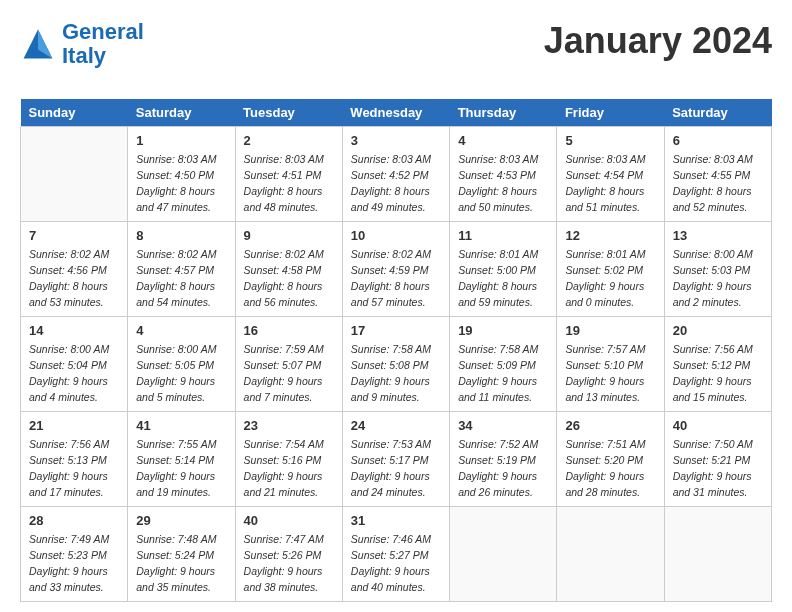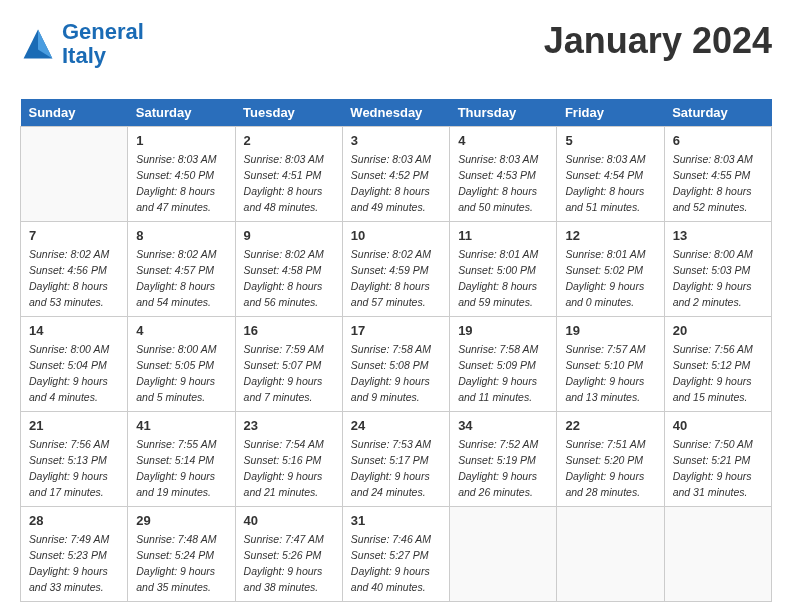--- a/index.html
+++ b/index.html
@@ -218,21 +218,21 @@
         </td>
         <td>
           <span class="day-number">24</span>
           <div class="day-info">Sunrise: 7:53 AM<br>Sunset: 5:17 PM<br>Daylight: 9 hours<br>and 24 minutes.</div>
         </td>
         <td>
           <span class="day-number">34</span>
           <div class="day-info">Sunrise: 7:52 AM<br>Sunset: 5:19 PM<br>Daylight: 9 hours<br>and 26 minutes.</div>
         </td>
         <td>
-          <span class="day-number">22</span>
+          <span class="day-number">26</span>
           <div class="day-info">Sunrise: 7:51 AM<br>Sunset: 5:20 PM<br>Daylight: 9 hours<br>and 28 minutes.</div>
         </td>
         <td>
           <span class="day-number">40</span>
           <div class="day-info">Sunrise: 7:50 AM<br>Sunset: 5:21 PM<br>Daylight: 9 hours<br>and 31 minutes.</div>
         </td>
       </tr>
       <tr>
         <td>
           <span class="day-number">28</span>

